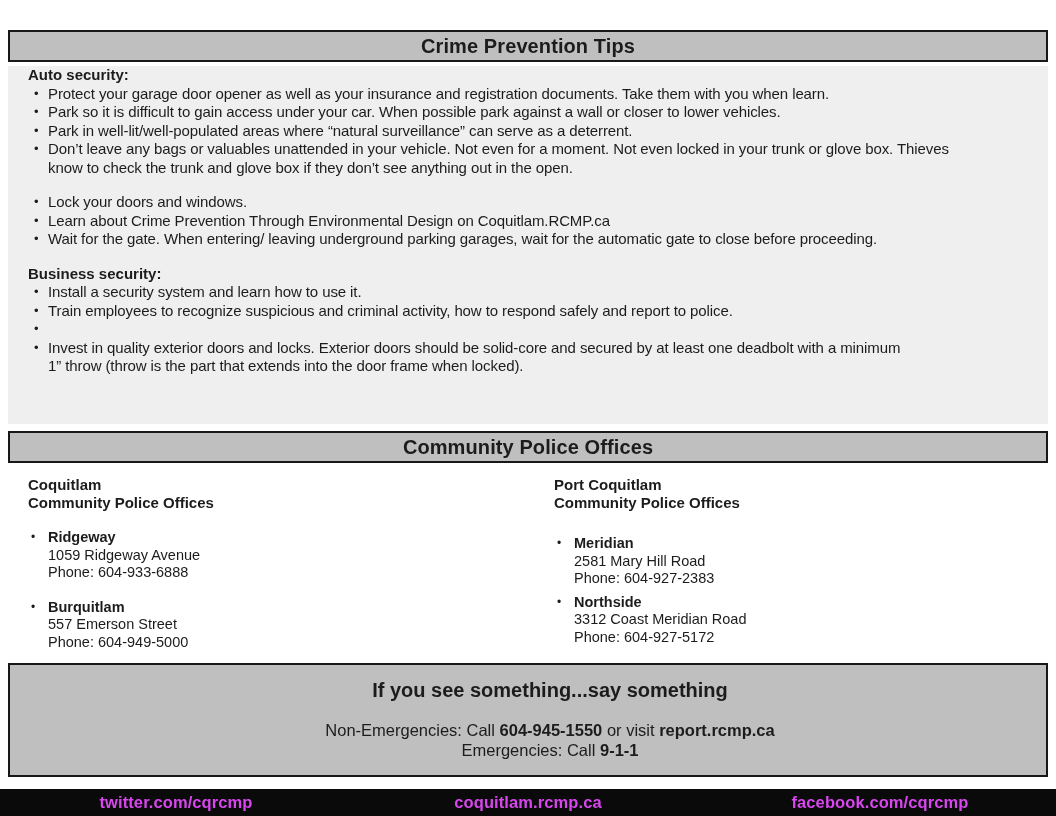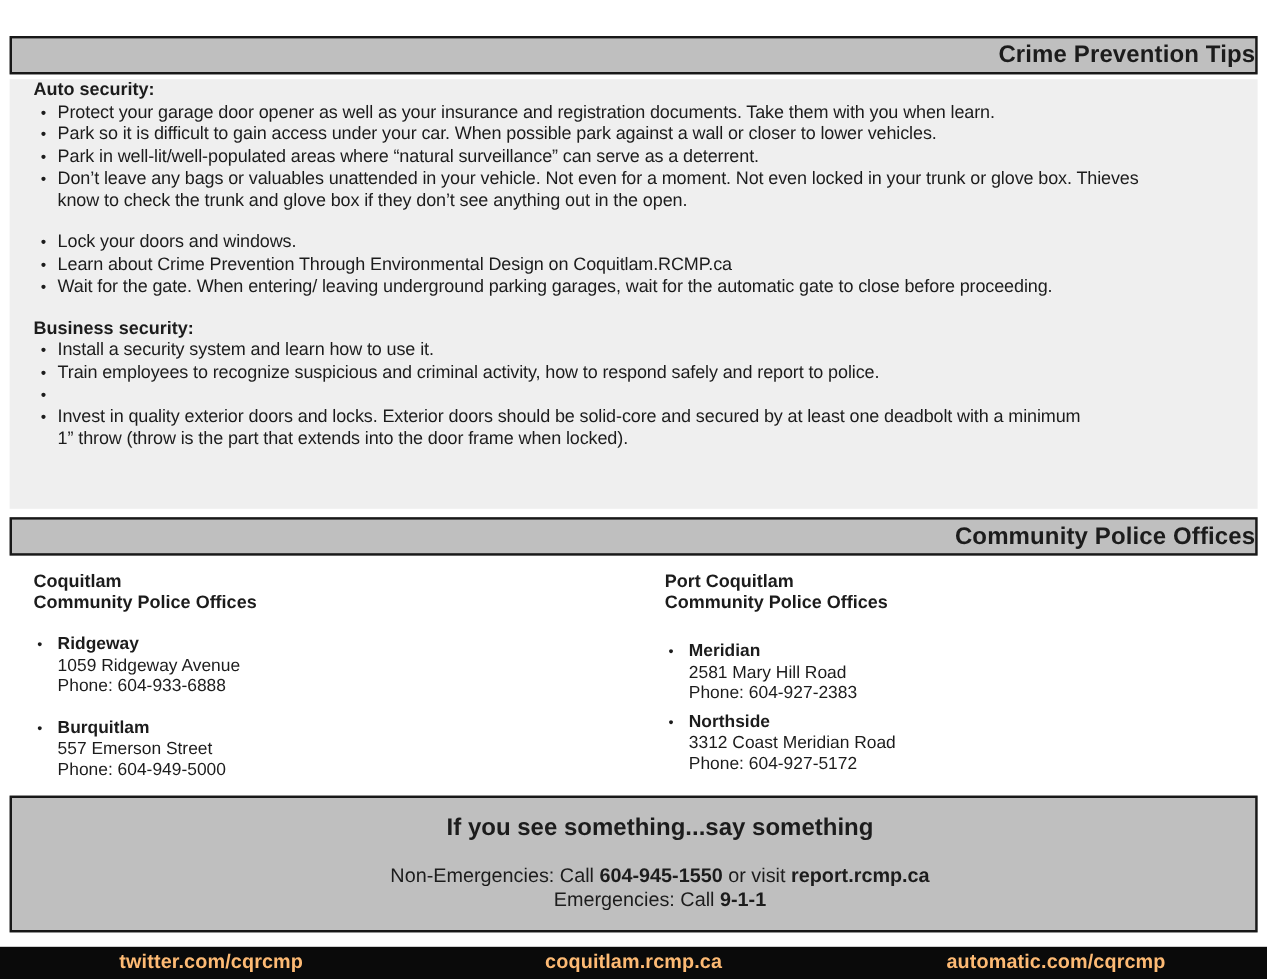--- a/index.html
+++ b/index.html
@@ -10,21 +10,21 @@
     font-family: "Liberation Sans", sans-serif;
     color: #1c1c1c;
   }
   .page { position: relative; width: 1056px; height: 816px; overflow: hidden; background: #ffffff; }
 
   
   .bar {
     position: absolute; left: 8px; right: 8px;
     background: #bfbfbf;
     border: 2px solid #181818;
-    text-align: right;
+    text-align: center;
   }
   .bar .bar-title {
     margin: 0;
     font-size: 20px;
     font-weight: 700;
     line-height: 28px;
     letter-spacing: 0.1px;
   }
   .bar1 { top: 30px; }
   .bar2 { top: 431px; }
@@ -73,21 +73,21 @@
     padding-left: 44px;
   }
   .alert-title { margin: 0 0 17px 0; font-size: 20px; font-weight: 700; line-height: 26px; }
   .alert-line { margin: 0; font-size: 16.5px; line-height: 20px; }
   .alert-line strong { font-weight: 700; }
 
   
   .footer {
     position: absolute; top: 789px; left: 0; right: 0; height: 27px;
     background: #0a0a0a;
-    color: #fdba74;
+    color: #d946ef;
     display: flex;
     align-items: center;
     font-size: 16.5px;
     font-weight: 700;
   }
   .footer .flink { flex: 1; text-align: center; letter-spacing: 0.1px; }
 </style>
 </head>
 <body>
 
@@ -219,16 +219,16 @@
 
   <section class="alert">
     <h2 class="alert-title">If you see something...say something</h2>
     <p class="alert-line"><span>Non-Emergencies: Call </span><strong>604-945-1550</strong><span> or visit </span><strong>report.rcmp.ca</strong></p>
     <p class="alert-line"><span>Emergencies: Call </span><strong>9-1-1</strong></p>
   </section>
 
   <footer class="footer">
     <span class="flink">twitter.com/cqrcmp</span>
     <span class="flink">coquitlam.rcmp.ca</span>
-    <span class="flink">automatic.com/cqrcmp</span>
+    <span class="flink">facebook.com/cqrcmp</span>
   </footer>
 
 </div>
 
 </body></html>

